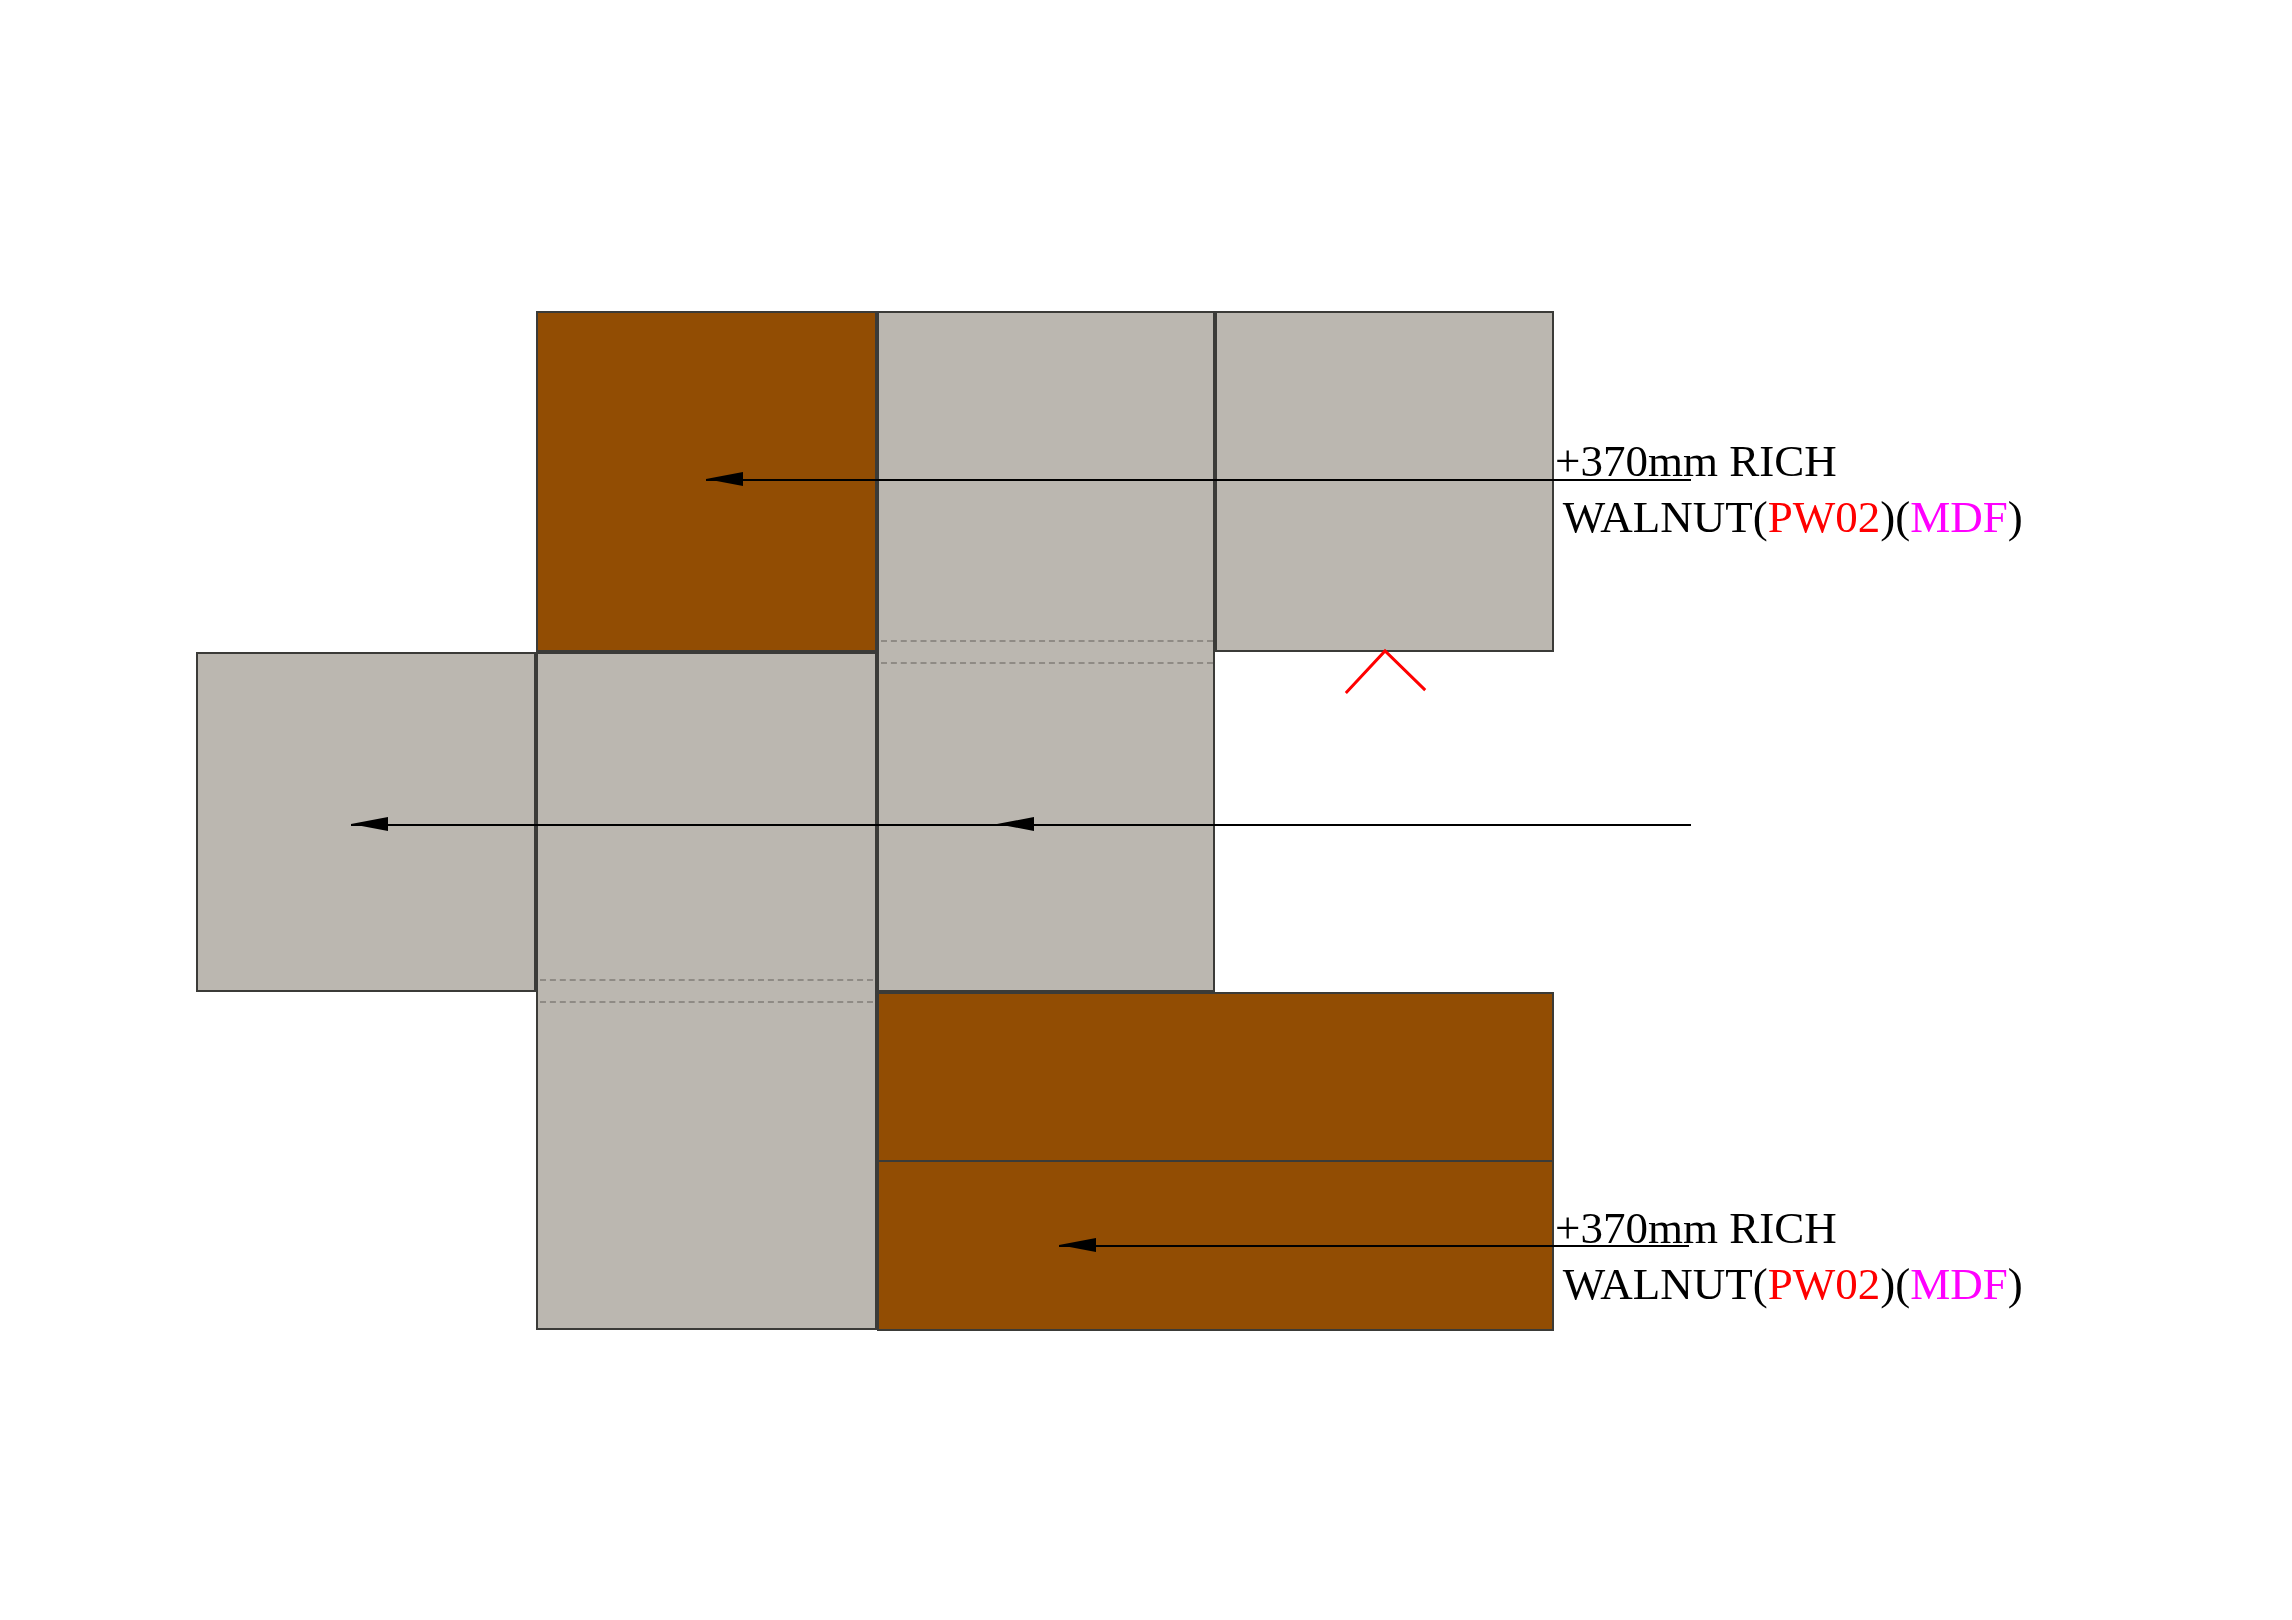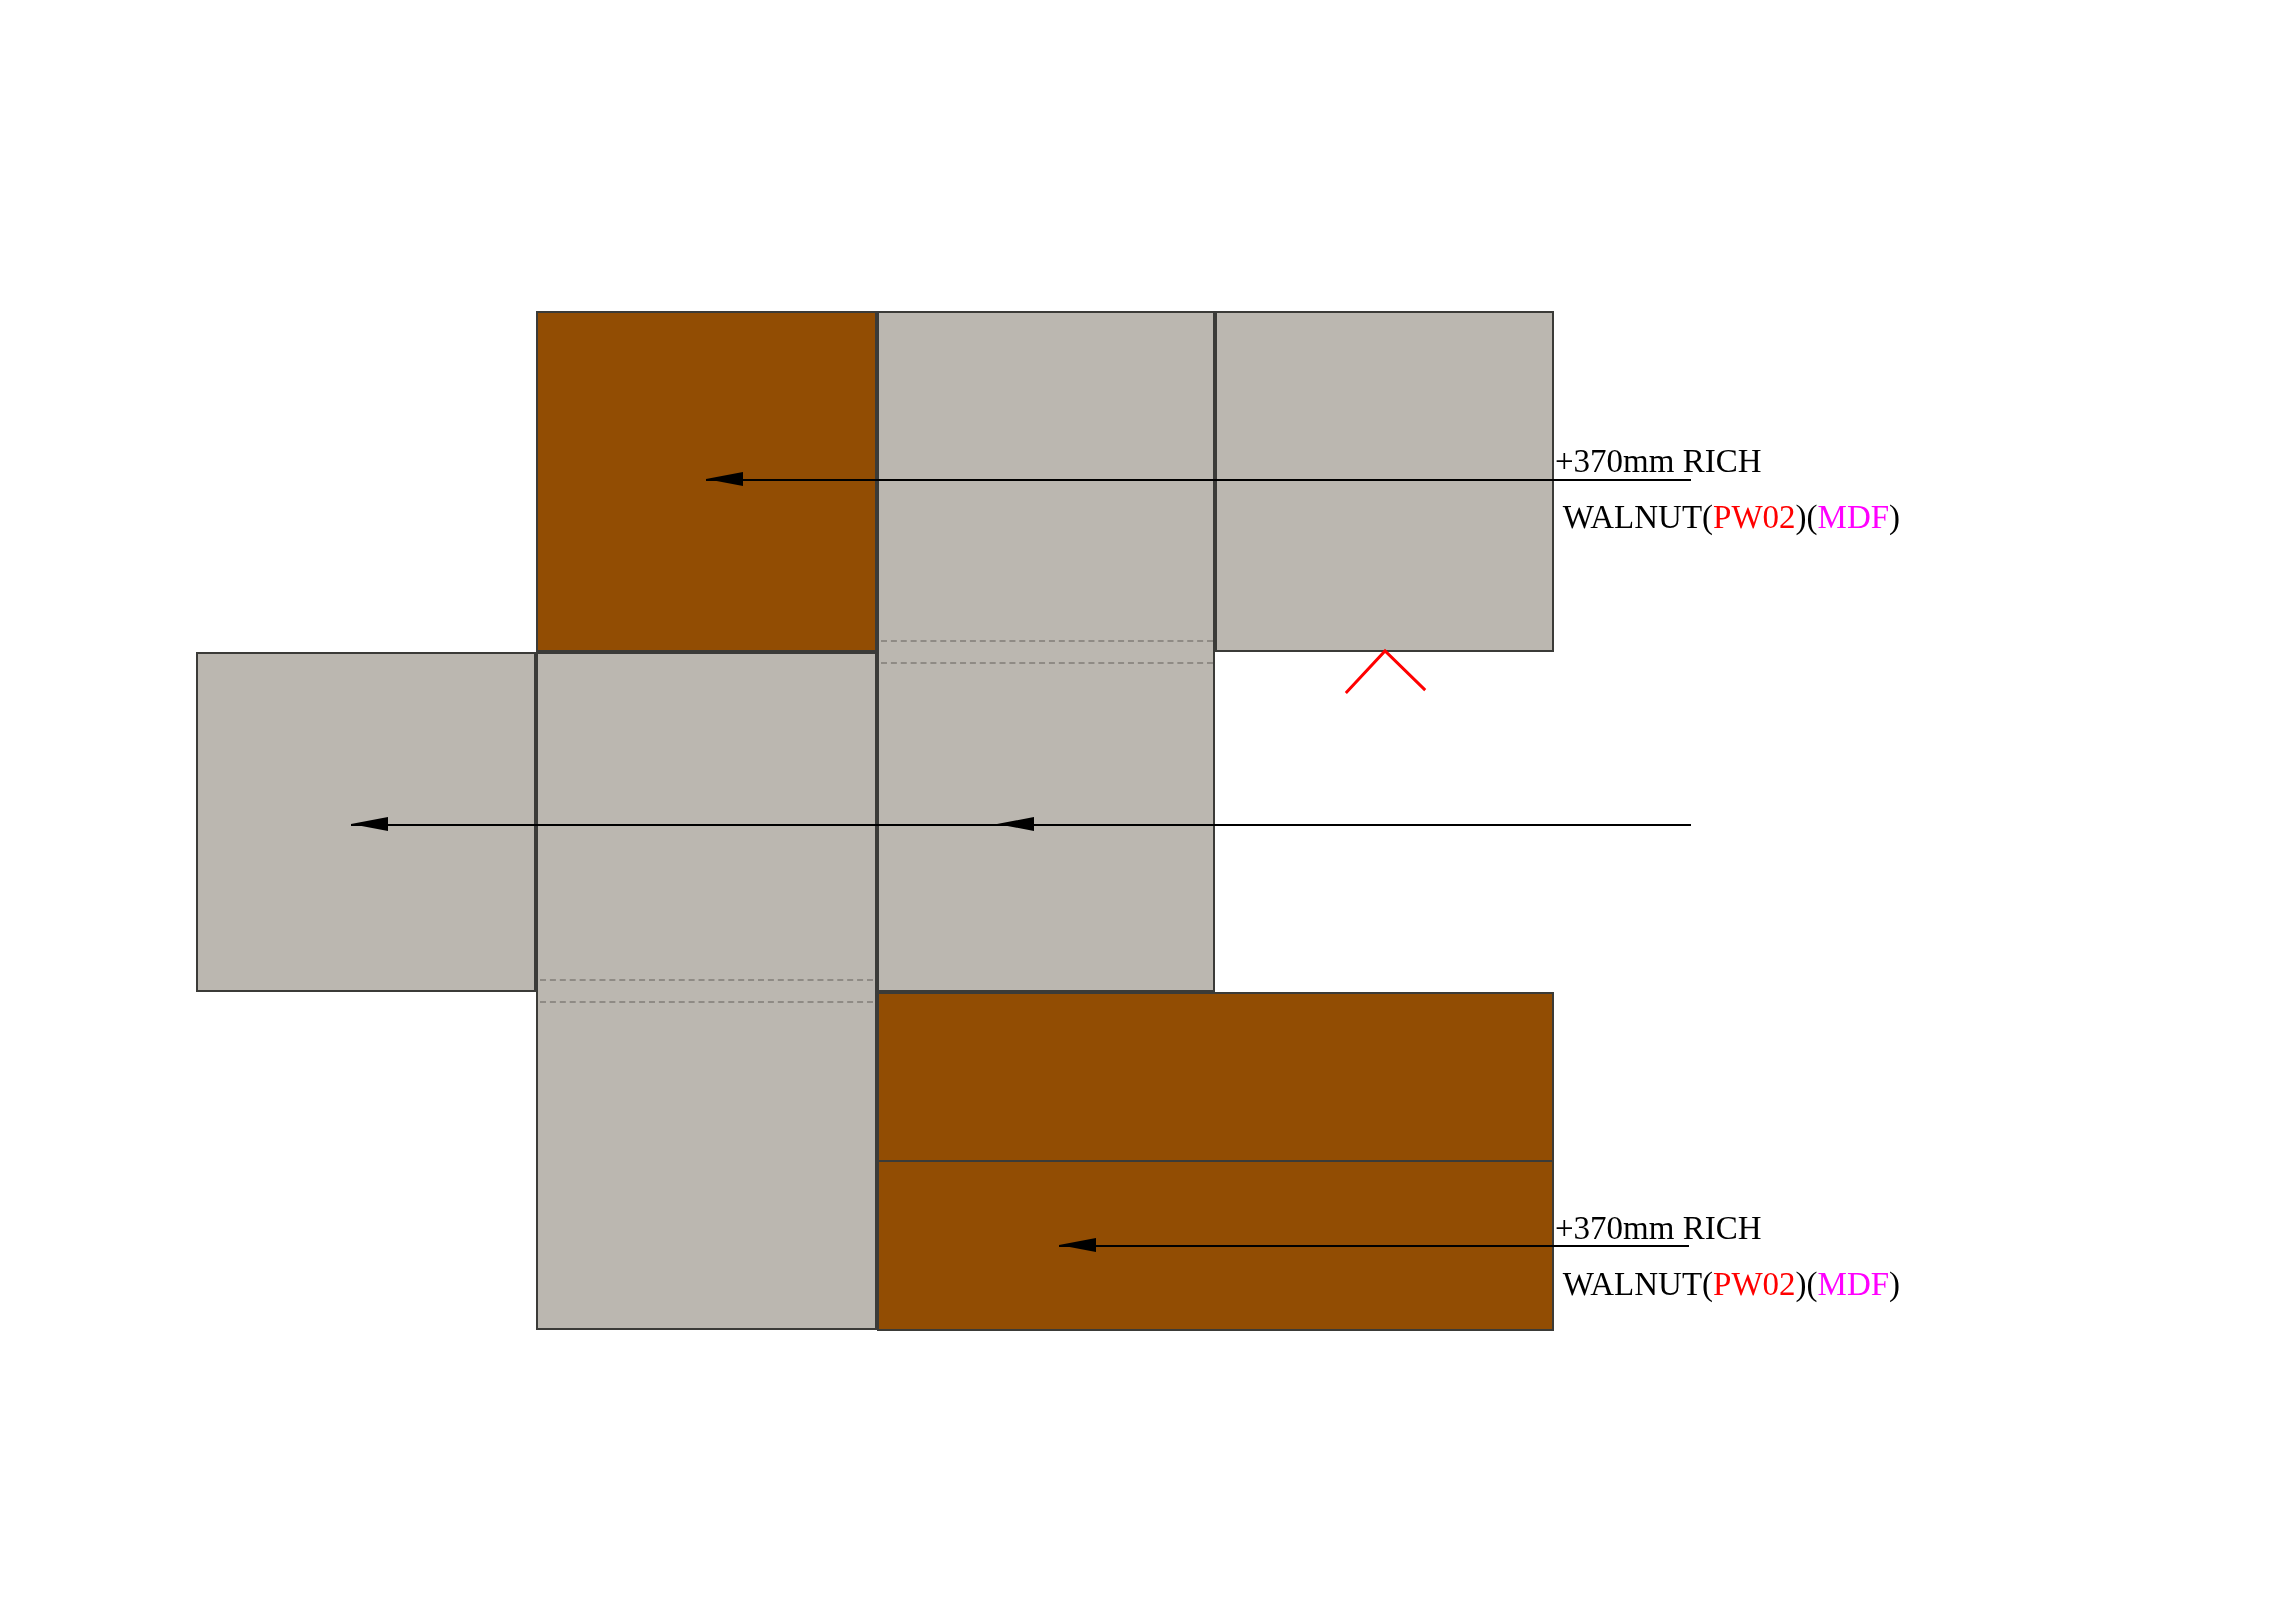--- a/index.html
+++ b/index.html
@@ -35,21 +35,21 @@
   .arrowhead {
     position: absolute;
     width: 0;
     height: 0;
     border-top: 7.8px solid transparent;
     border-bottom: 7.8px solid transparent;
     border-right: 37px solid #000000;
   }
   .callout {
     position: absolute;
-    font-size: 33px;
+    font-size: 45px;
     line-height: 56px;
     color: #000000;
     white-space: nowrap;
   }
   .callout .line2 { padding-left: 7.8px; text-align: right; }
   .seg-red { color: #ff0000; }
   .seg-magenta { color: #ff00ff; }
   .chevron-svg { position: absolute; }
 </style>
 </head>

